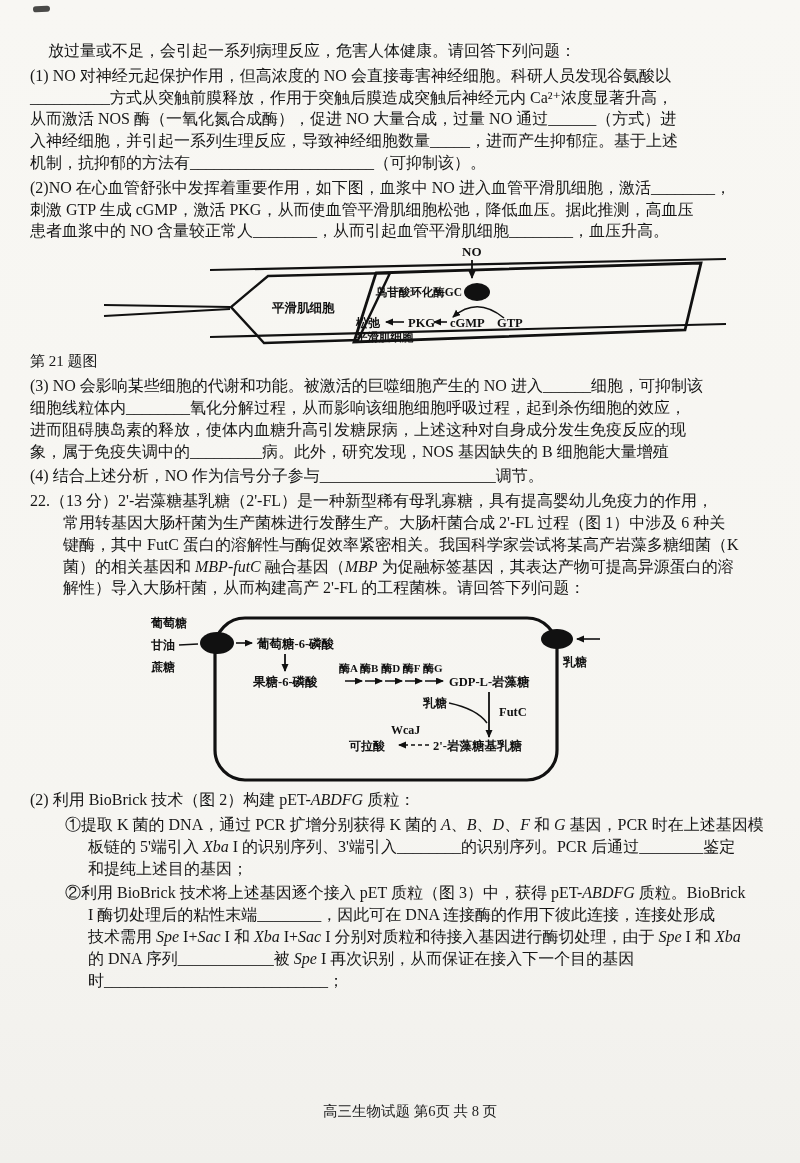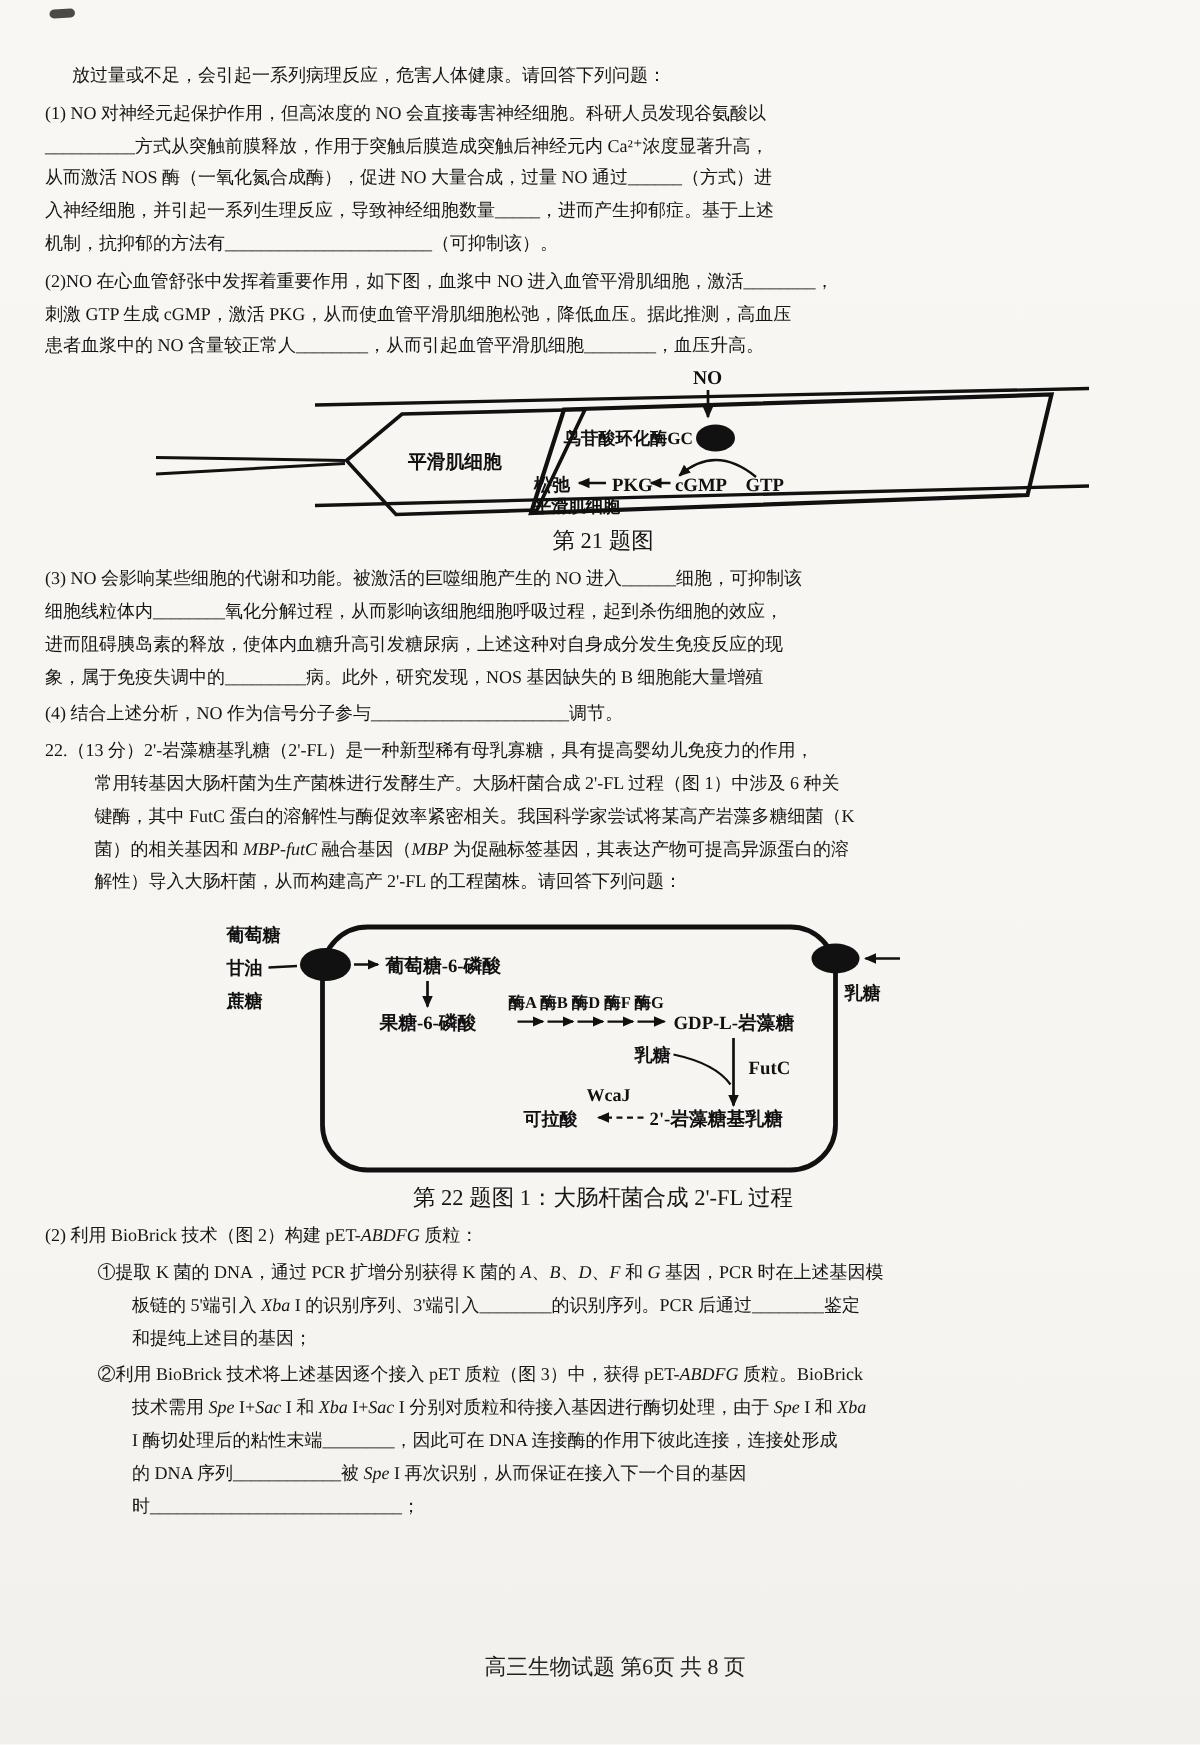--- a/index.html
+++ b/index.html
@@ -5,31 +5,31 @@
   html,body{margin:0;padding:0;}
   .page{
     position:relative;
     width:800px;height:1163px;
     background:linear-gradient(180deg,#f8f7f3 0%,#f6f5f1 70%,#f1f0ec 100%);
     font-family:"Liberation Serif","DejaVu Serif",serif;
     color:#161616;
     overflow:hidden;
   }
   .content{position:absolute;left:30px;top:40px;width:744px;}
-  .tline{line-height:21.8px;font-size:12px;white-space:nowrap;}
+  .tline{line-height:21.8px;font-size:16px;white-space:nowrap;}
   .para{margin:0 0 3px 0;}
   .intro-line{text-indent:18px;margin-bottom:3px;}
   .hang35 > .tline + .tline{}
   .hang33 > .tline + .tline{margin-left:33px;}
   .sub{margin-left:35px;}
   .sub > .tline + .tline{margin-left:23px;}
   .fig-wrap{margin:4px 0 2px 0;}
   .fig21-svg{display:block;margin-left:70px;}
   .fig22-svg{display:block;margin-left:115px;}
-  .fig-caption{text-align:center;font-size:15px;line-height:20px;margin:1px 0 4px 0;}
+  .fig-caption{font-size:15px;line-height:20px;margin:1px 0 4px 0;}
   .footer{
     position:absolute;left:0;top:1102px;width:100%;
     text-align:center;font-size:14.5px;color:#222;padding-left:10px;
   }
   .scan-mark{
     position:absolute;left:33px;top:6px;width:17px;height:6px;
     background:#4a4a48;border-radius:3px;transform:rotate(-3deg);
   }
   svg text{font-family:"Liberation Serif","DejaVu Serif",serif;fill:#111;}
   i{font-style:italic;}
@@ -147,34 +147,33 @@
 
         <text x="246" y="131" font-size="12" font-weight="bold">WcaJ</text>
         <line x1="284" y1="142" x2="254" y2="142" stroke="#111" stroke-width="1.5" stroke-dasharray="4 3" marker-end="url(#ah22)"></line>
         <text x="204" y="147" font-size="12" font-weight="bold">可拉酸</text>
 
         <ellipse cx="412" cy="36" rx="16" ry="10" fill="#111"></ellipse>
         <line x1="455" y1="36" x2="432" y2="36" stroke="#111" stroke-width="1.6" marker-end="url(#ah22)"></line>
         <text x="418" y="63" font-size="12" font-weight="bold">乳糖</text>
       </svg>
     </div>
-    <div class="fig-caption">第 22 题图 1：大肠杆菌合成 2'-FL 过程</div>
 
     <div class="para hang35">
         <div class="tline">(2) 利用 BioBrick 技术（图 2）构建 pET-<i>ABDFG</i> 质粒：</div>
       </div>
     <div class="para sub">
         <div class="tline">①提取 K 菌的 DNA，通过 PCR 扩增分别获得 K 菌的 <i>A</i>、<i>B</i>、<i>D</i>、<i>F</i> 和 <i>G</i> 基因，PCR 时在上述基因模</div>
         <div class="tline">板链的 5'端引入 <i>Xba</i> I 的识别序列、3'端引入________的识别序列。PCR 后通过________鉴定</div>
         <div class="tline">和提纯上述目的基因；</div>
       </div>
     <div class="para sub">
         <div class="tline">②利用 BioBrick 技术将上述基因逐个接入 pET 质粒（图 3）中，获得 pET-<i>ABDFG</i> 质粒。BioBrick</div>
+        <div class="tline">I 酶切处理后的粘性末端________，因此可在 DNA 连接酶的作用下彼此连接，连接处形成</div>
         <div class="tline">技术需用 <i>Spe</i> I+<i>Sac</i> I 和 <i>Xba</i> I+<i>Sac</i> I 分别对质粒和待接入基因进行酶切处理，由于 <i>Spe</i> I 和 <i>Xba</i></div>
-        <div class="tline">I 酶切处理后的粘性末端________，因此可在 DNA 连接酶的作用下彼此连接，连接处形成</div>
         <div class="tline">的 DNA 序列____________被 <i>Spe</i> I 再次识别，从而保证在接入下一个目的基因</div>
         <div class="tline">时____________________________；</div>
       </div>
 
   </div>
 
   <div class="footer">高三生物试题 第6页 共 8 页</div>
 </div>
 
 </body></html>

